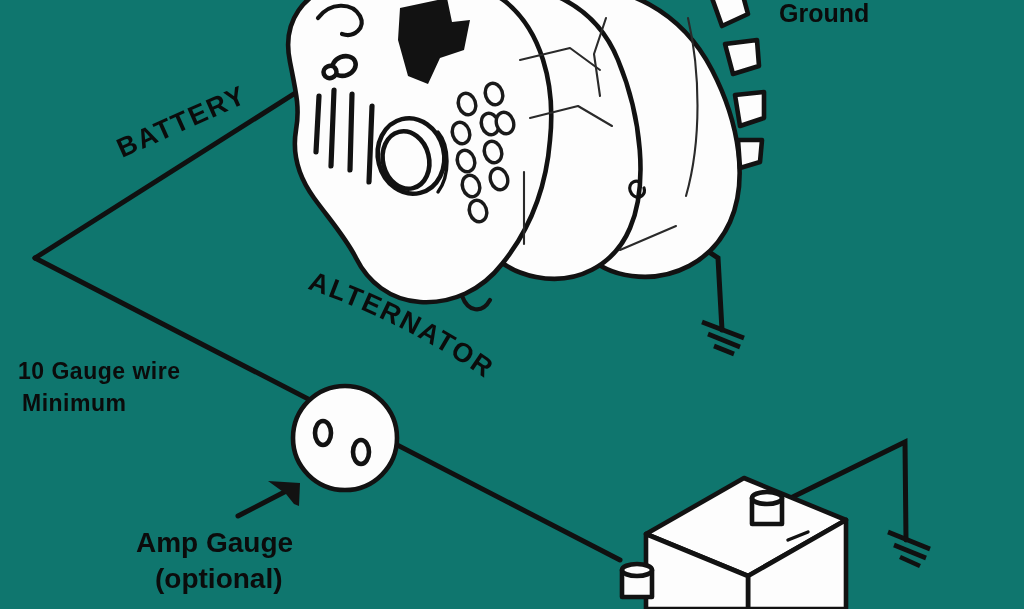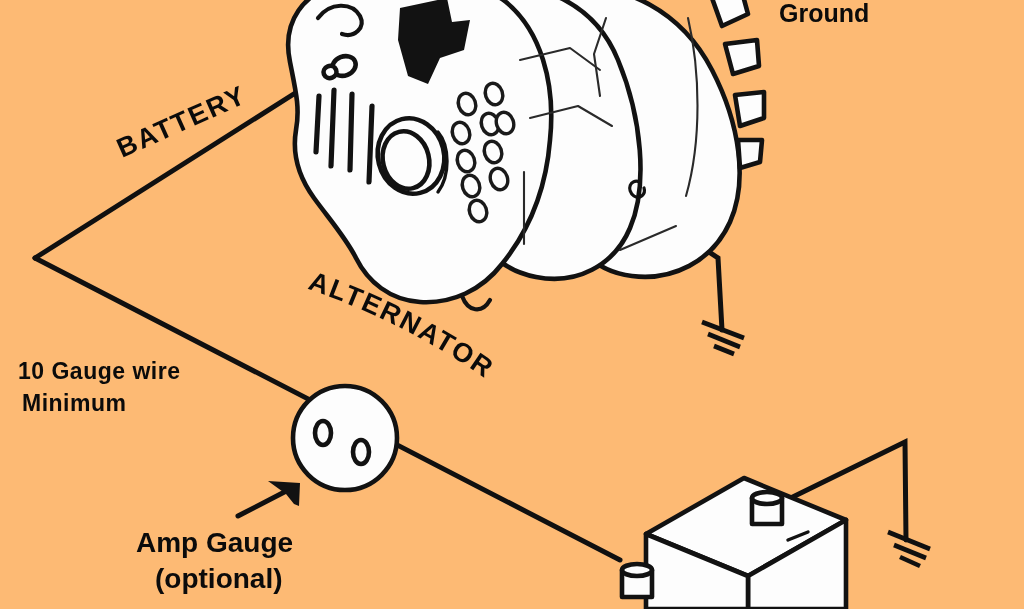--- a/index.html
+++ b/index.html
@@ -8,21 +8,21 @@
     padding: 0;
     background: #ffffff;
   }
   body {
     font-family: "Liberation Sans", sans-serif;
   }
   #diagram-root {
     position: relative;
     width: 1024px;
     height: 609px;
-    background: #fdba74;
+    background: #0f766e;
     overflow: hidden;
   }
   #diagram-svg {
     position: absolute;
     left: 0;
     top: 0;
     width: 1024px;
     height: 609px;
     display: block;
   }

